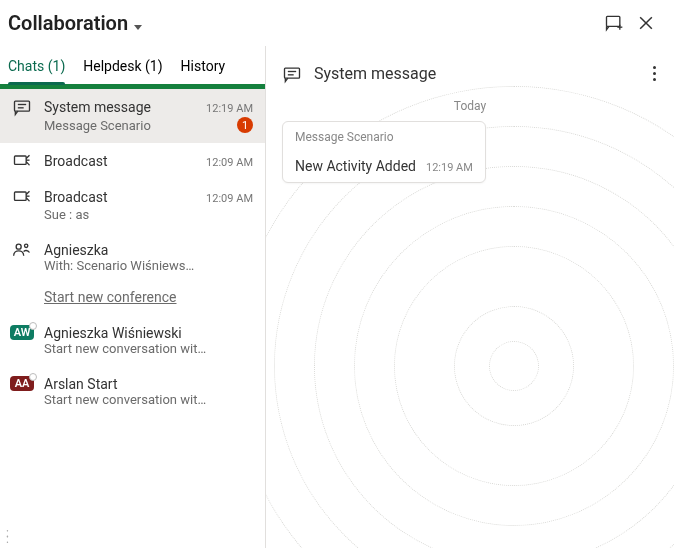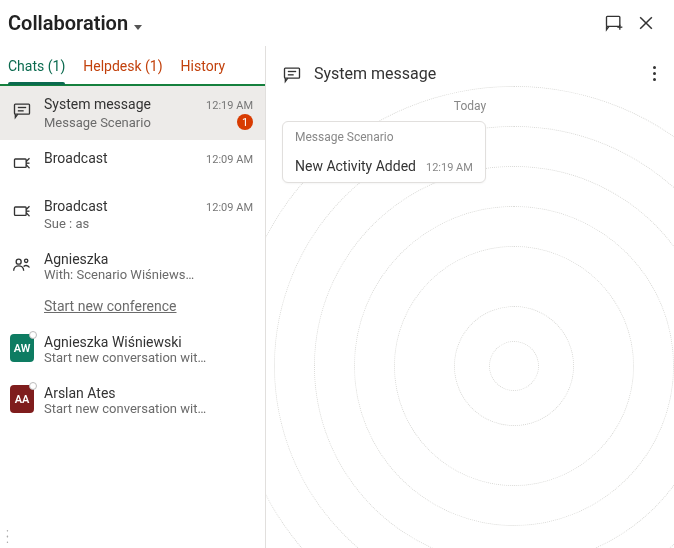--- a/index.html
+++ b/index.html
@@ -13,30 +13,30 @@
   .topbar-spacer { flex: 1; }
   .topbar-btn { background: none; border: none; padding: 6px; cursor: pointer; display: flex; align-items: center; justify-content: center; color: #333; }
   .topbar-btn svg { width: 20px; height: 20px; }
 
   
   .main { display: flex; height: calc(100% - 46px); }
   .left { width: 266px; border-right: 1px solid #e1dfdd; display: flex; flex-direction: column; }
   .right { flex: 1; position: relative; overflow: hidden; display: flex; flex-direction: column; }
 
   
-  .tabs { display: flex; padding: 4px 8px 0 8px; gap: 18px; border-bottom: 2px solid #15803d; }
-  .tab { font-size: 14px; color: #c2410c; padding: 8px 0 10px 0; cursor: pointer; position: relative; }
+  .tabs { display: flex; padding: 4px 8px 0 8px; gap: 18px; border-bottom: 5px solid #15803d; }
+  .tab { font-size: 14px; color: #000000; padding: 8px 0 10px 0; cursor: pointer; position: relative; }
   .tab.active { color: #0b6a4f; }
   .tab.active::after { content: ""; position: absolute; left: 0; right: 0; bottom: -1px; height: 3px; background: #0b6a4f; border-radius: 2px 2px 0 0; }
 
   
   .chat-list { flex: 1; overflow-y: auto; }
   .chat-item { display: flex; padding: 10px 12px 10px 10px; gap: 10px; cursor: pointer; align-items: flex-start; }
   .chat-item.selected { background: #edebe9; }
-  .chat-avatar { width: 24px; min-width: 24px; height: 28px; display: flex; align-items: center; justify-content: center; font-size: 11px; font-weight: 600; color: #fff; border-radius: 4px; position: relative; }
+  .chat-avatar { width: 24px; min-width: 24px; height: 15px; display: flex; align-items: center; justify-content: center; font-size: 11px; font-weight: 600; color: #fff; border-radius: 4px; position: relative; }
   .chat-avatar.icon { color: #333; background: transparent; }
   .chat-avatar svg { width: 20px; height: 20px; }
   .presence { position: absolute; top: -3px; right: -3px; width: 8px; height: 8px; border-radius: 50%; background: #fff; border: 1px solid #bbb; }
   .chat-body { flex: 1; min-width: 0; }
   .chat-row1 { display: flex; align-items: baseline; }
   .chat-title { font-size: 14px; color: #333; flex: 1; white-space: nowrap; overflow: hidden; text-overflow: ellipsis; }
   .chat-time { font-size: 11px; color: #777; margin-left: 6px; }
   .chat-row2 { display: flex; align-items: center; margin-top: 2px; }
   .chat-sub { font-size: 13px; color: #6b6b6b; flex: 1; white-space: nowrap; overflow: hidden; text-overflow: ellipsis; }
   .chat-badge { background: #d83b01; color: #fff; font-size: 11px; min-width: 16px; height: 16px; border-radius: 8px; display: flex; align-items: center; justify-content: center; margin-left: 6px; padding: 0 4px; }
@@ -191,21 +191,21 @@
         </div>
       </div>
 
       <div class="chat-item">
         <div class="chat-avatar avatar-aa">
           <span>AA</span>
           <span class="presence"></span>
         </div>
         <div class="chat-body">
           <div class="chat-row1">
-            <span class="chat-title">Arslan Ates</span>
+            <span class="chat-title">Arslan Start</span>
           </div>
           <div class="chat-sub">Start new conversation wit…</div>
         </div>
       </div>
 
     </div>
     <div class="tiny-dots">:<br>:</div>
   </div>
 
   <div class="right">

